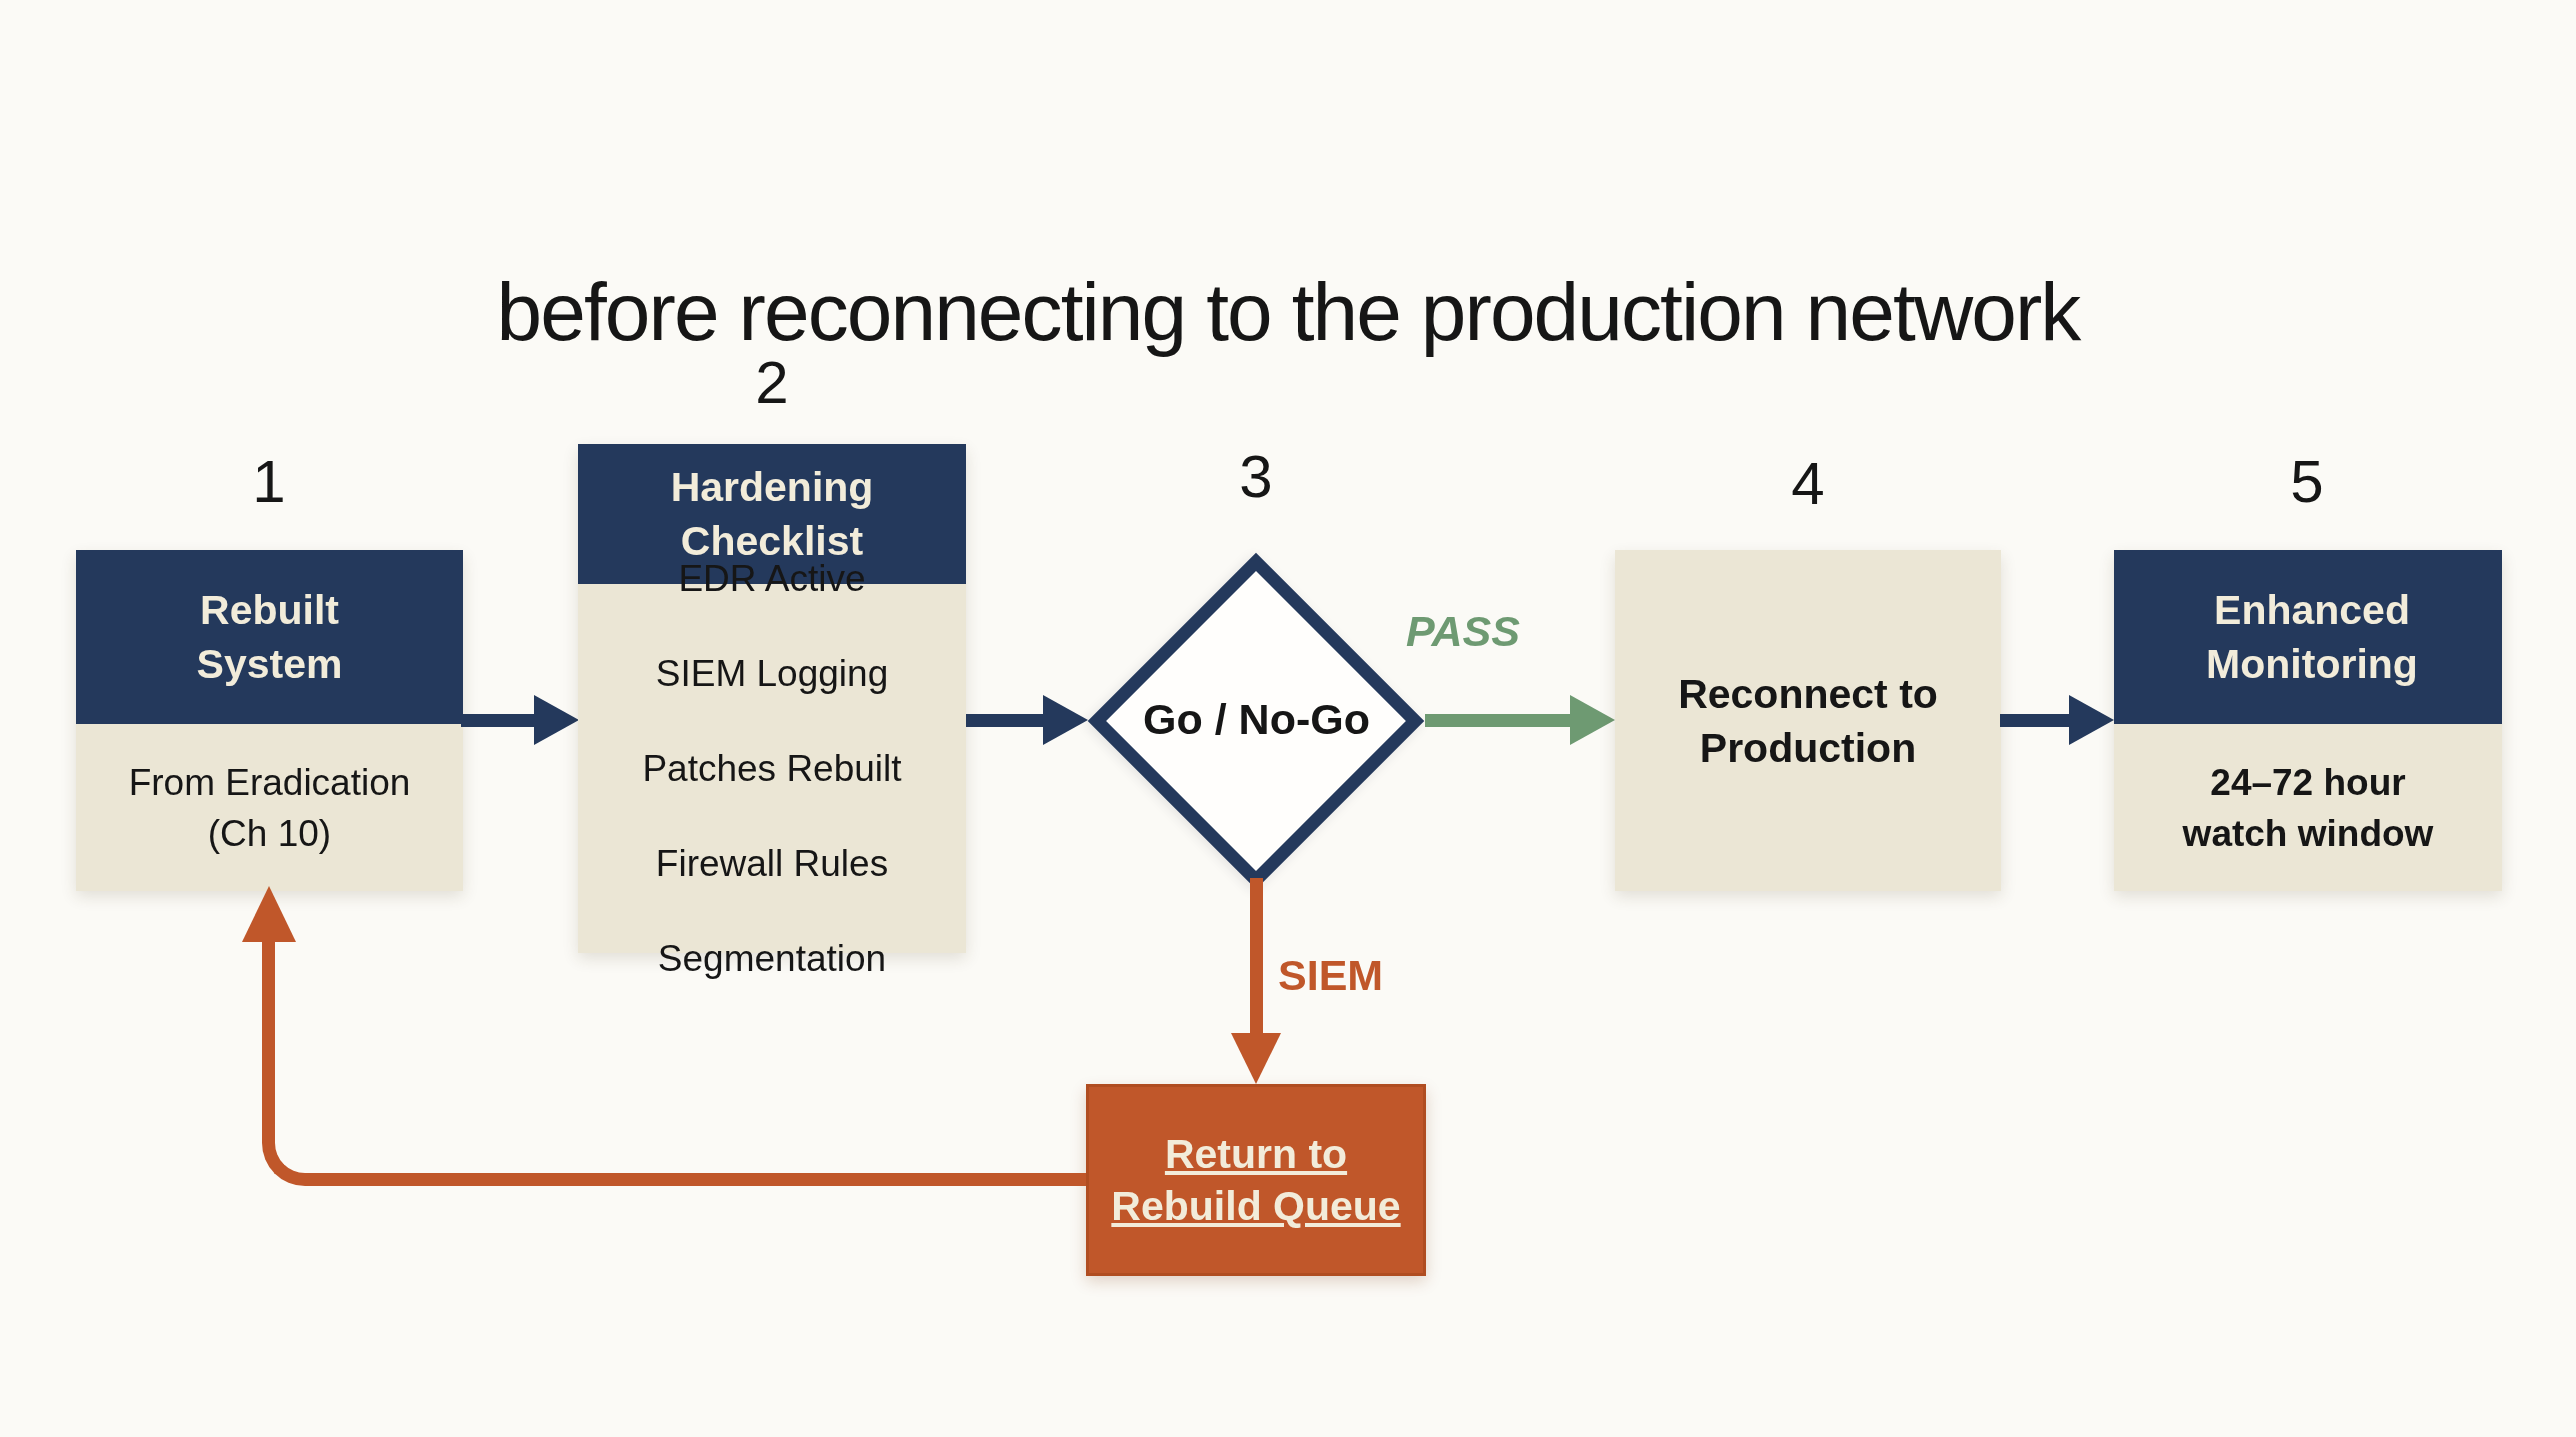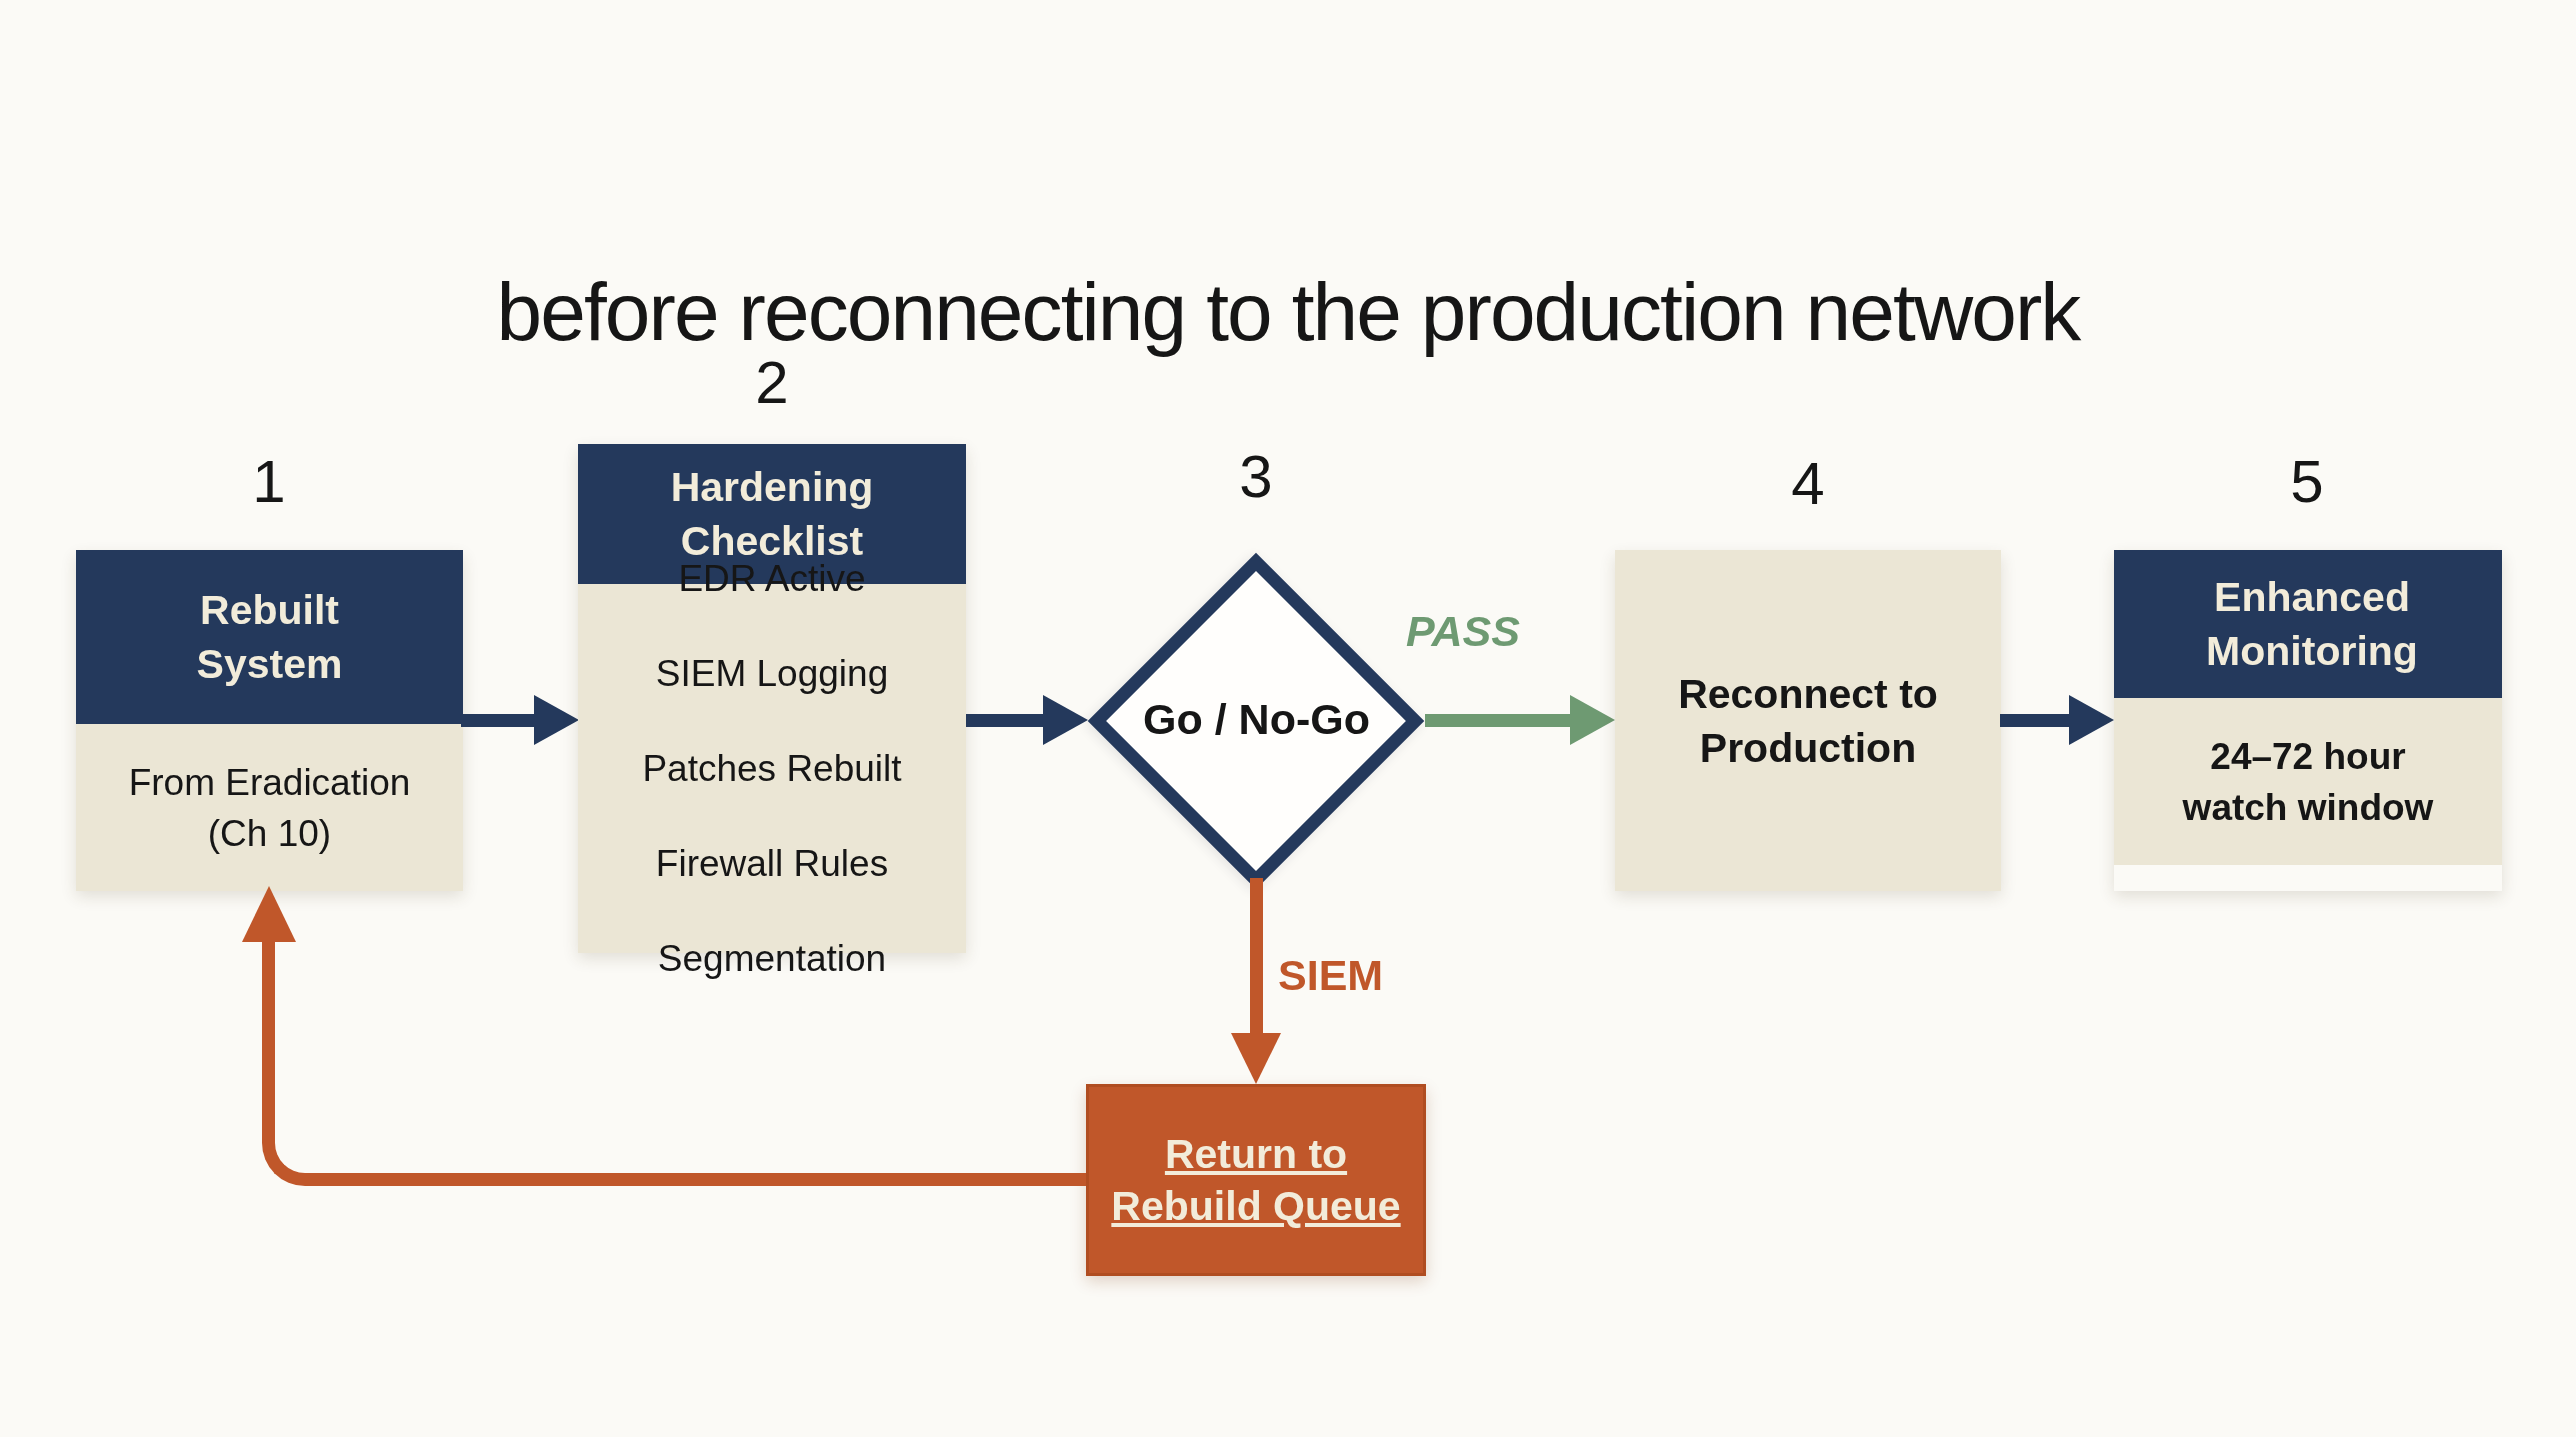--- a/index.html
+++ b/index.html
@@ -106,21 +106,21 @@
   <div class="head-right green" style="left:1570px;top:695px;"></div>
 
   <div class="box plain" style="left:1615px;top:550px;width:386px;height:341px;">
     <span style="max-width:300px;">Reconnect to Production</span>
   </div>
 
   <div class="shaft" style="left:2000px;top:714px;width:74px;height:13px;"></div>
   <div class="head-right" style="left:2069px;top:695px;"></div>
 
   <div class="box" style="left:2114px;top:550px;width:388px;height:341px;">
-    <div class="hdr" style="height:148px;padding-left:8px;">
+    <div class="hdr" style="height:174px;padding-left:8px;">
       <span style="max-width:300px;">Enhanced Monitoring</span>
     </div>
     <div class="bdy" style="height:167px;">
       <span style="max-width:262px;font-weight:bold;">24–72 hour watch window</span>
     </div>
   </div>
 
   <div class="branch-label fail" style="left:1278px;top:951px;">SIEM</div>
   <div class="shaft orange" style="left:1250px;top:878px;width:13px;height:161px;"></div>
   <div class="head-down" style="left:1231px;top:1033px;"></div>

